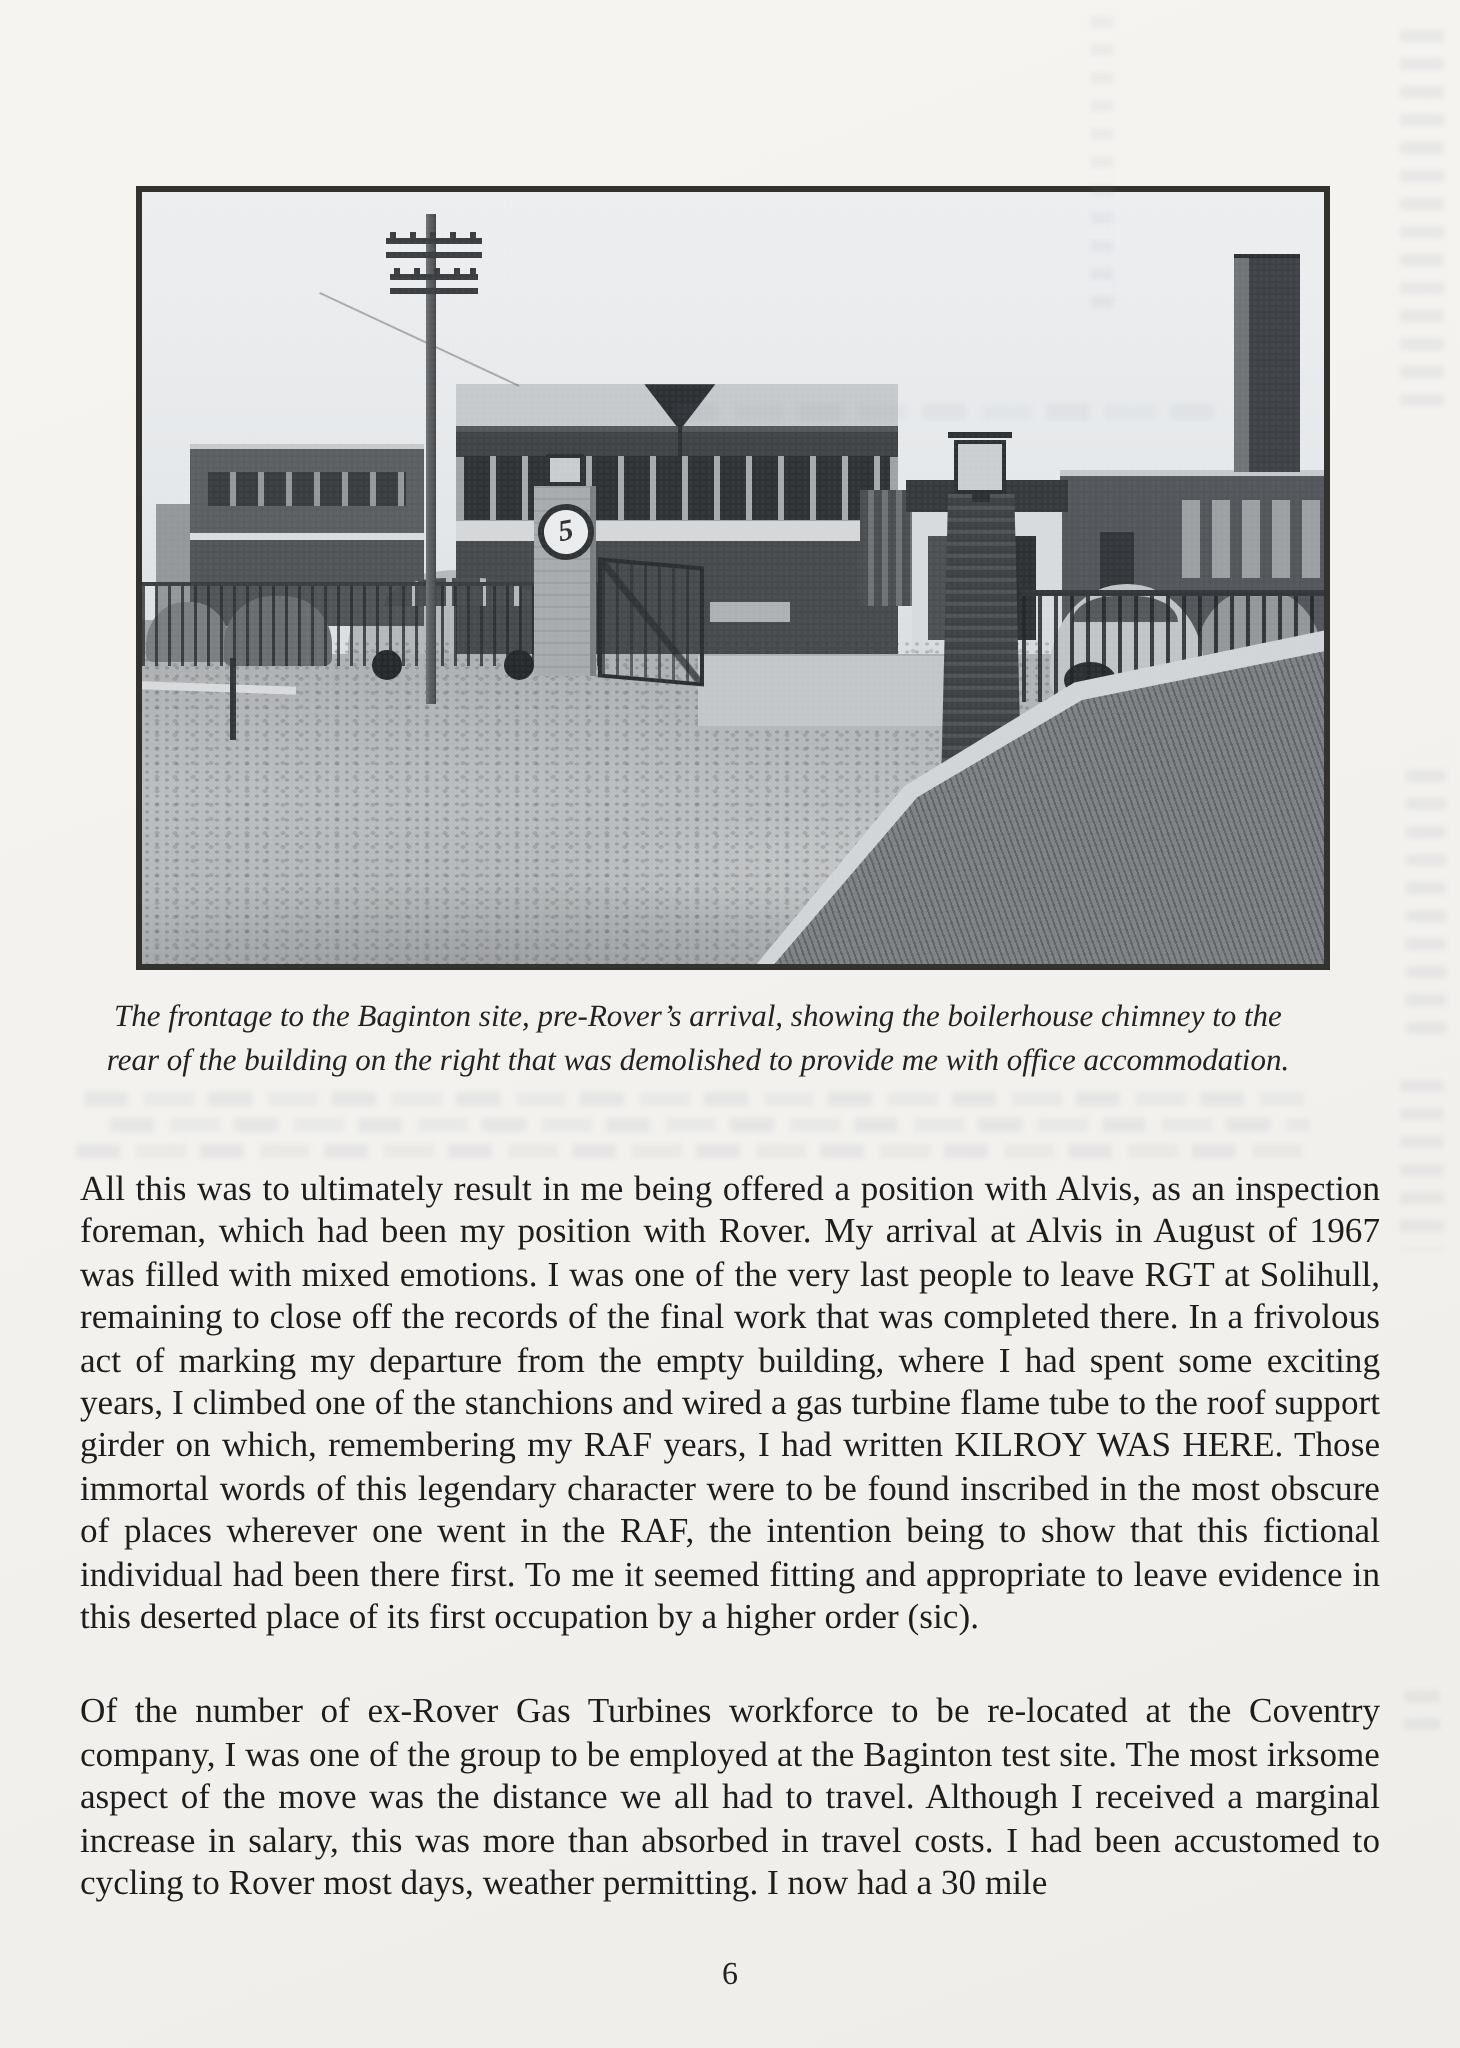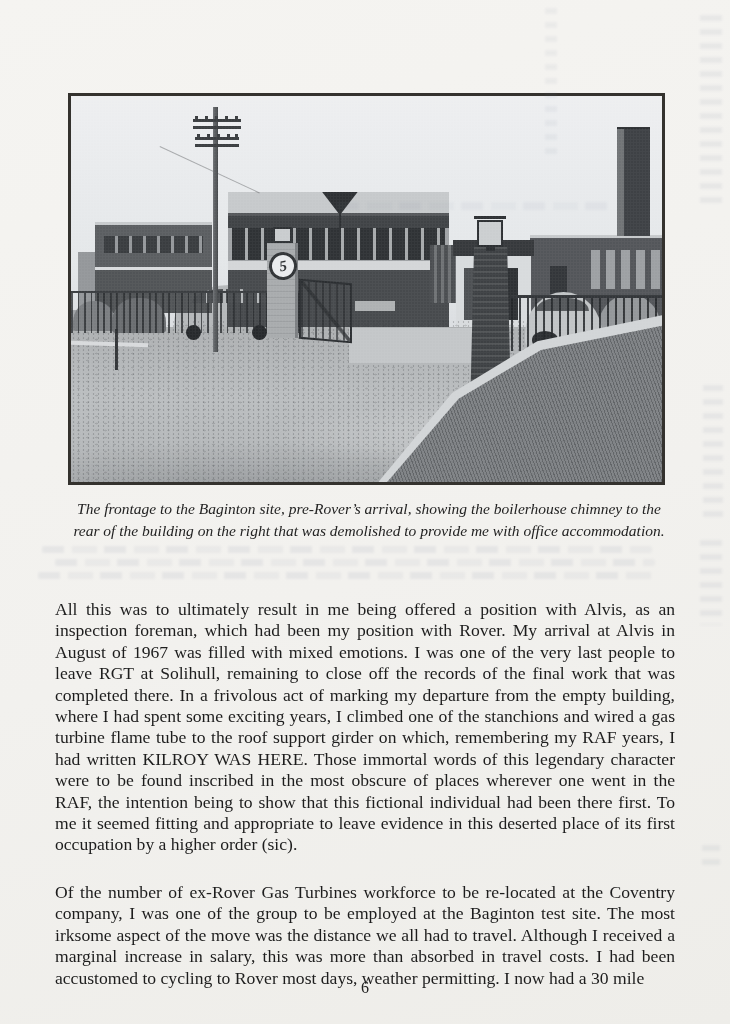--- a/index.html
+++ b/index.html
@@ -119,25 +119,25 @@
     background-image:repeating-linear-gradient(70deg,rgba(30,33,36,.30) 0 1px,transparent 1px 3px);}
   .photo-grain{inset:0;z-index:9;opacity:.55;pointer-events:none;
     background-image:radial-gradient(rgba(255,255,255,.06) 1px,transparent 1.3px);background-size:3px 3px;}
   
   .ghost{position:absolute;filter:blur(1.3px);opacity:.5;border-radius:2px;
     background-image:repeating-linear-gradient(90deg,rgba(108,118,142,.18) 0 22px,transparent 22px 30px,rgba(108,118,142,.13) 30px 55px,transparent 55px 62px);}
   .ghost-v{position:absolute;filter:blur(1.2px);opacity:.4;
     background-image:repeating-linear-gradient(180deg,rgba(108,118,142,.22) 0 6px,transparent 6px 14px);}
   .ghost-sky{left:45%;top:27.5%;width:47%;height:8px;z-index:8;opacity:.35;}
   
-  .caption{position:absolute;left:64px;width:610px;top:498px;text-align:center;
+  .caption{position:absolute;left:44px;width:610px;top:498px;text-align:center;
     font-style:italic;font-size:15.5px;line-height:21.5px;color:#232323;}
   .bodycol{position:absolute;left:37px;width:656px;top:581px;
     font-size:17.6px;line-height:21.4px;text-align:justify;color:#1d1d1d;}
-  .bodycol p{margin:18px;}
+  .bodycol p{margin:3px;}
   .bodycol p + p{margin-top:26px;}
   .pageno{position:absolute;left:0;width:730px;top:979px;text-align:center;font-size:16px;color:#222;}
 </style>
 </head>
 <body>
 
 <div class="photo-frame">
   <div class="distant"></div>
   <div class="bldg-left-annex"></div>
   <div class="bldg-left"></div>

